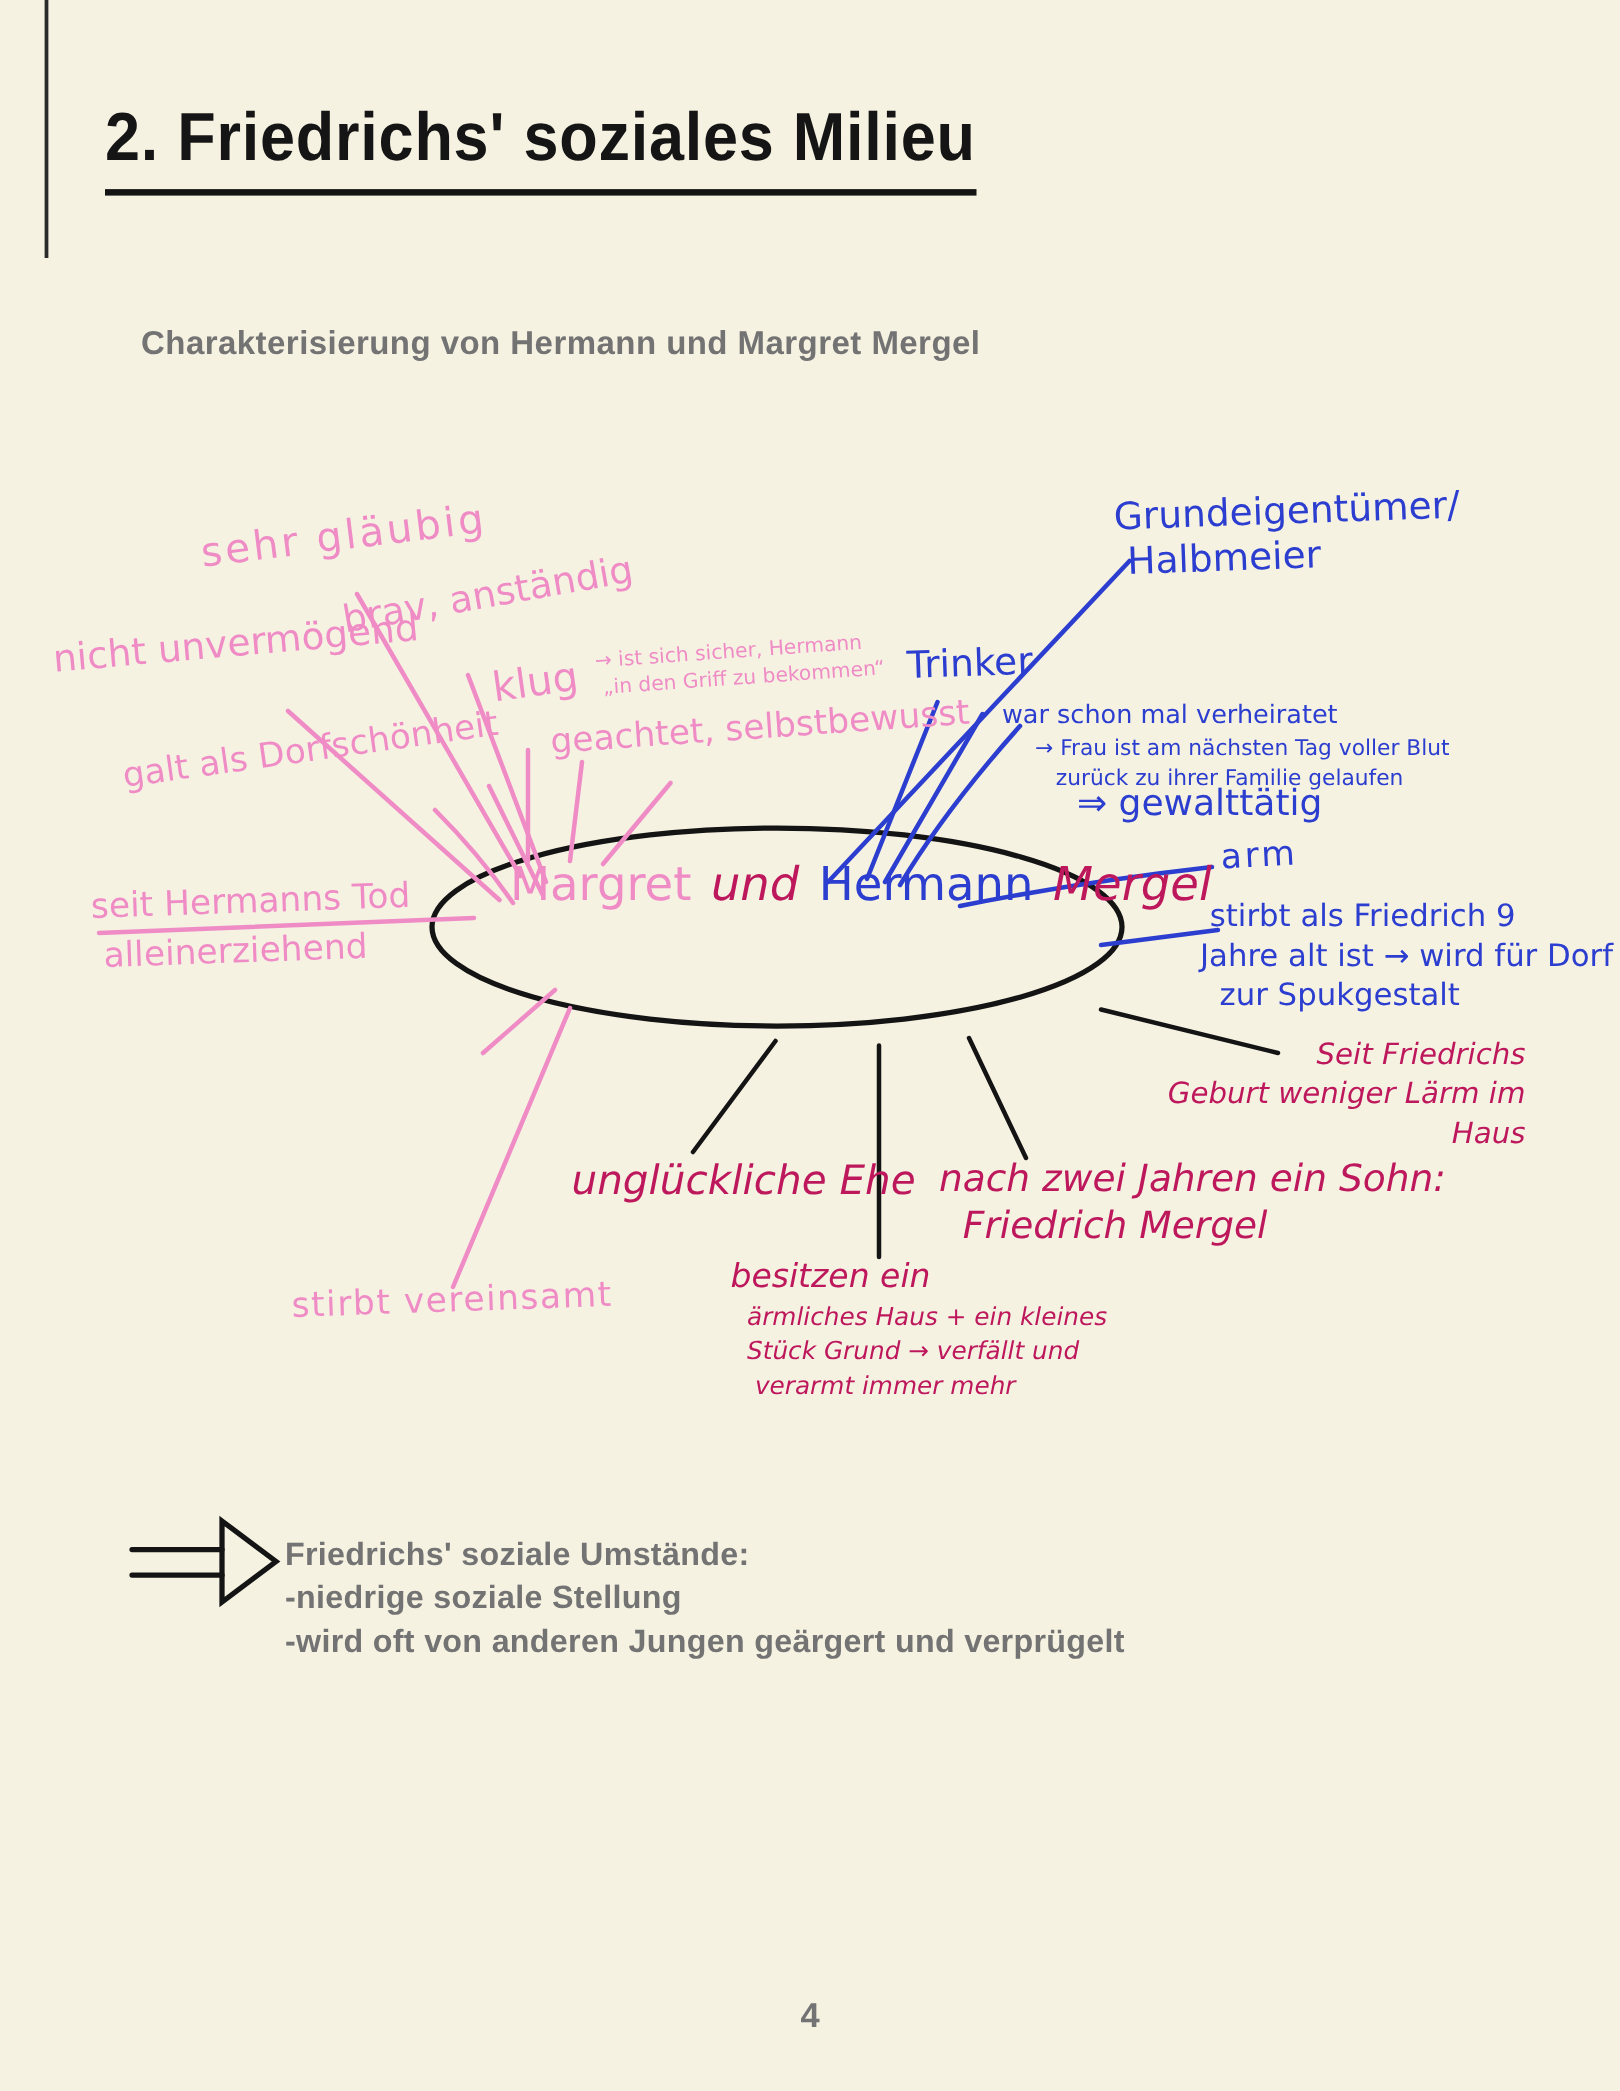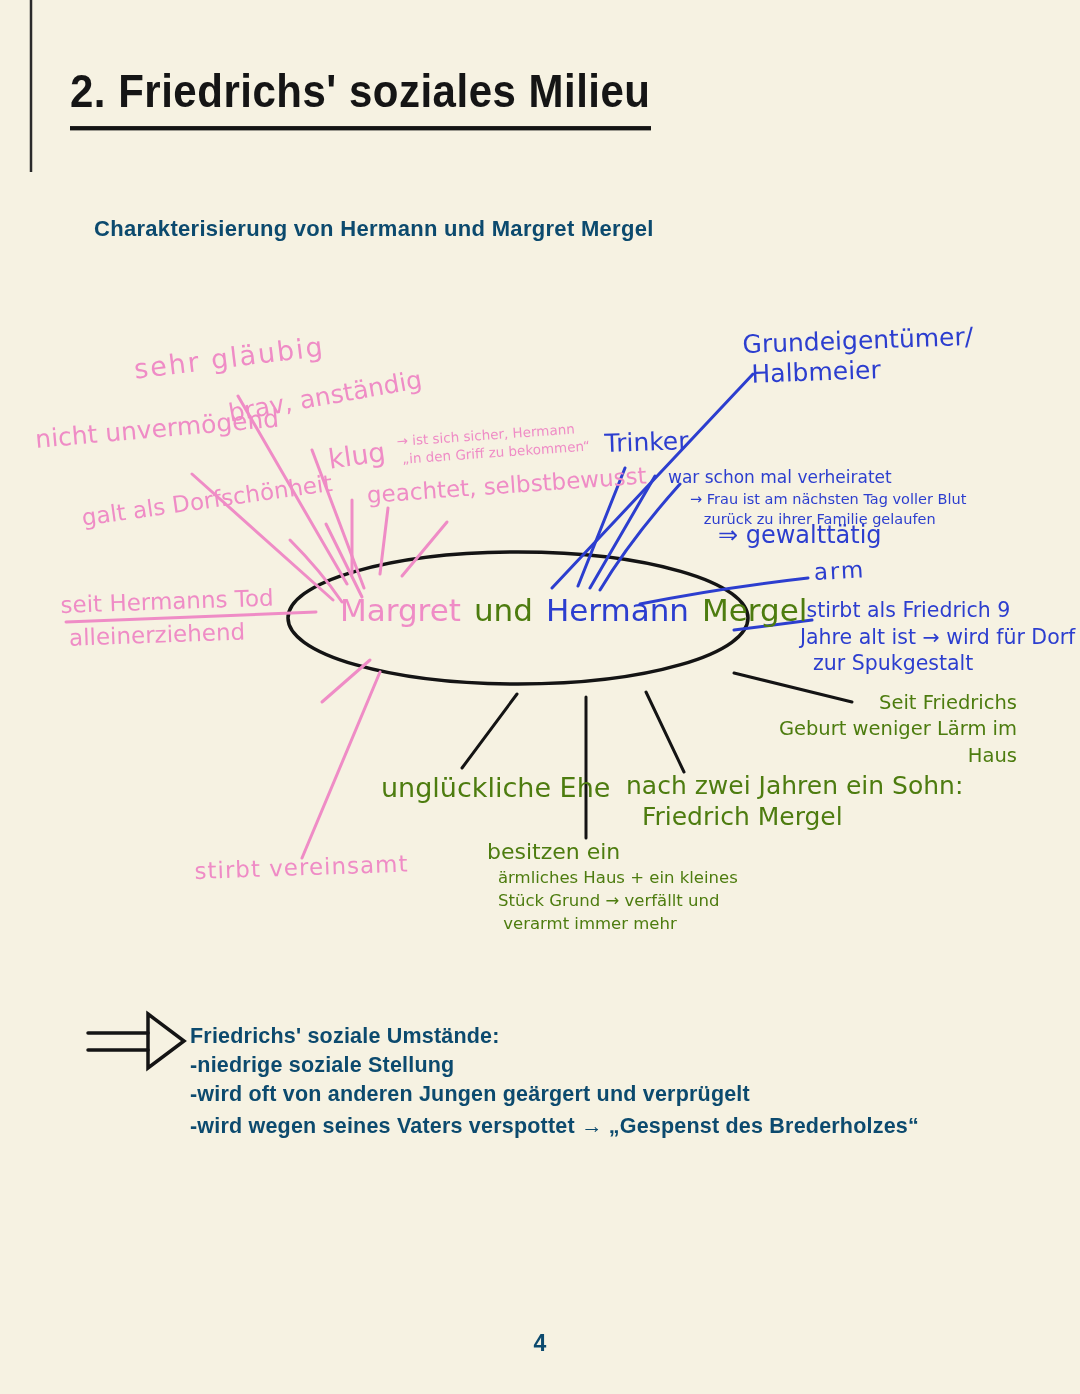--- a/index.html
+++ b/index.html
@@ -7,39 +7,39 @@
     width:1080px;height:1394px;
     background:#f6f2e2;
     font-family:"DejaVu Sans",sans-serif;
     position:relative;overflow:hidden;
     color:#151515;
   }
   .page{position:absolute;inset:0;}
   svg.lines{position:absolute;left:0;top:0;width:1080px;height:1394px;pointer-events:none;}
 
   
-  .marker{font-family:"Liberation Sans",sans-serif;font-weight:700;color:#0c4a6e;}
+  .marker{font-family:"Liberation Sans",sans-serif;font-weight:700;color:#737373;}
 
   h1.title{
     position:absolute;left:70px;top:68px;margin:0;
     font-family:"Liberation Sans",sans-serif;font-weight:700;
     font-size:42px;letter-spacing:0.5px;
     border-bottom:4px solid #141414;padding-bottom:8px;
     transform:scaleY(1.08);
   }
   .subtitle{
     position:absolute;left:94px;top:216px;
     font-size:22px;letter-spacing:0.3px;
   }
 
   
   .lbl{position:absolute;white-space:pre-wrap;line-height:1.3;transform-origin:left top;}
   .pink{color:#ef8cc6;}
   .blue{color:#2c3ecf;}
-  .ink{color:#4d7c0f;}
+  .ink{color:#be185d;font-style:italic;}
 
   .l-sehr     {left:132px;top:352px;font-size:27px;transform:rotate(-7deg);letter-spacing:2px;}
   .l-nicht    {left:34px; top:424px;font-size:25px;transform:rotate(-5deg);}
   .l-brav     {left:226px;top:398px;font-size:25px;transform:rotate(-10deg);}
   .l-klug     {left:326px;top:442px;font-size:27px;transform:rotate(-8deg);}
   .l-klugnote {left:396px;top:433px;font-size:13.5px;transform:rotate(-4deg);}
   .l-geachtet {left:366px;top:481px;font-size:23px;transform:rotate(-4deg);}
   .l-dorf     {left:80px; top:504px;font-size:23px;transform:rotate(-8deg);}
   .l-allein   {left:60px; top:589px;font-size:23px;line-height:1.45;transform:rotate(-2deg);}
   .l-simon    {left:50px; top:698px;font-size:21px;line-height:1.35;}
@@ -53,21 +53,21 @@
   .l-arm      {left:813px;top:558px;font-size:23px;transform:rotate(-3deg);letter-spacing:2px;}
   .l-stirbtf  {left:800px;top:597px;font-size:20.5px;line-height:1.3;}
 
   .l-larm     {left:765px;top:690px;font-size:19.5px;line-height:1.35;text-align:right;width:252px;}
   .l-ehe      {left:381px;top:770px;font-size:27px;}
   .l-sohn     {left:626px;top:770px;font-size:25px;line-height:1.25;}
   .l-haus1    {left:487px;top:838px;font-size:22px;}
   .l-haus2    {left:474px;top:866px;font-size:16.5px;line-height:1.4;margin-left:24px;}
 
   .center-label{
-    position:absolute;left:340px;top:592px;
+    position:absolute;left:340px;top:572px;
     display:flex;gap:13px;align-items:baseline;
     font-size:31px;font-weight:500;
   }
 
   .conclusion{
     position:absolute;left:190px;top:1022px;
     font-size:21.5px;line-height:1.34;letter-spacing:0.2px;
   }
   .conclusion .item{margin:0;}
   .conclusion .item.gap{margin-top:4px;}
@@ -166,18 +166,17 @@
   Friedrich Mergel</div>
   <div class="lbl ink l-haus1">besitzen ein</div>
   <div class="lbl ink l-haus2">ärmliches Haus + ein kleines
 Stück Grund → verfällt und
  verarmt immer mehr</div>
 
   <div class="conclusion marker">
     <div class="item">Friedrichs' soziale Umstände:</div>
     <div class="item">-niedrige soziale Stellung</div>
     <div class="item">-wird oft von anderen Jungen geärgert und verprügelt</div>
-    <div class="item gap">-wird wegen seines Vaters verspottet → „Gespenst des Brederholzes“</div>
   </div>
 
   <div class="pagenum marker">4</div>
 
 </div>
 
 </body></html>

